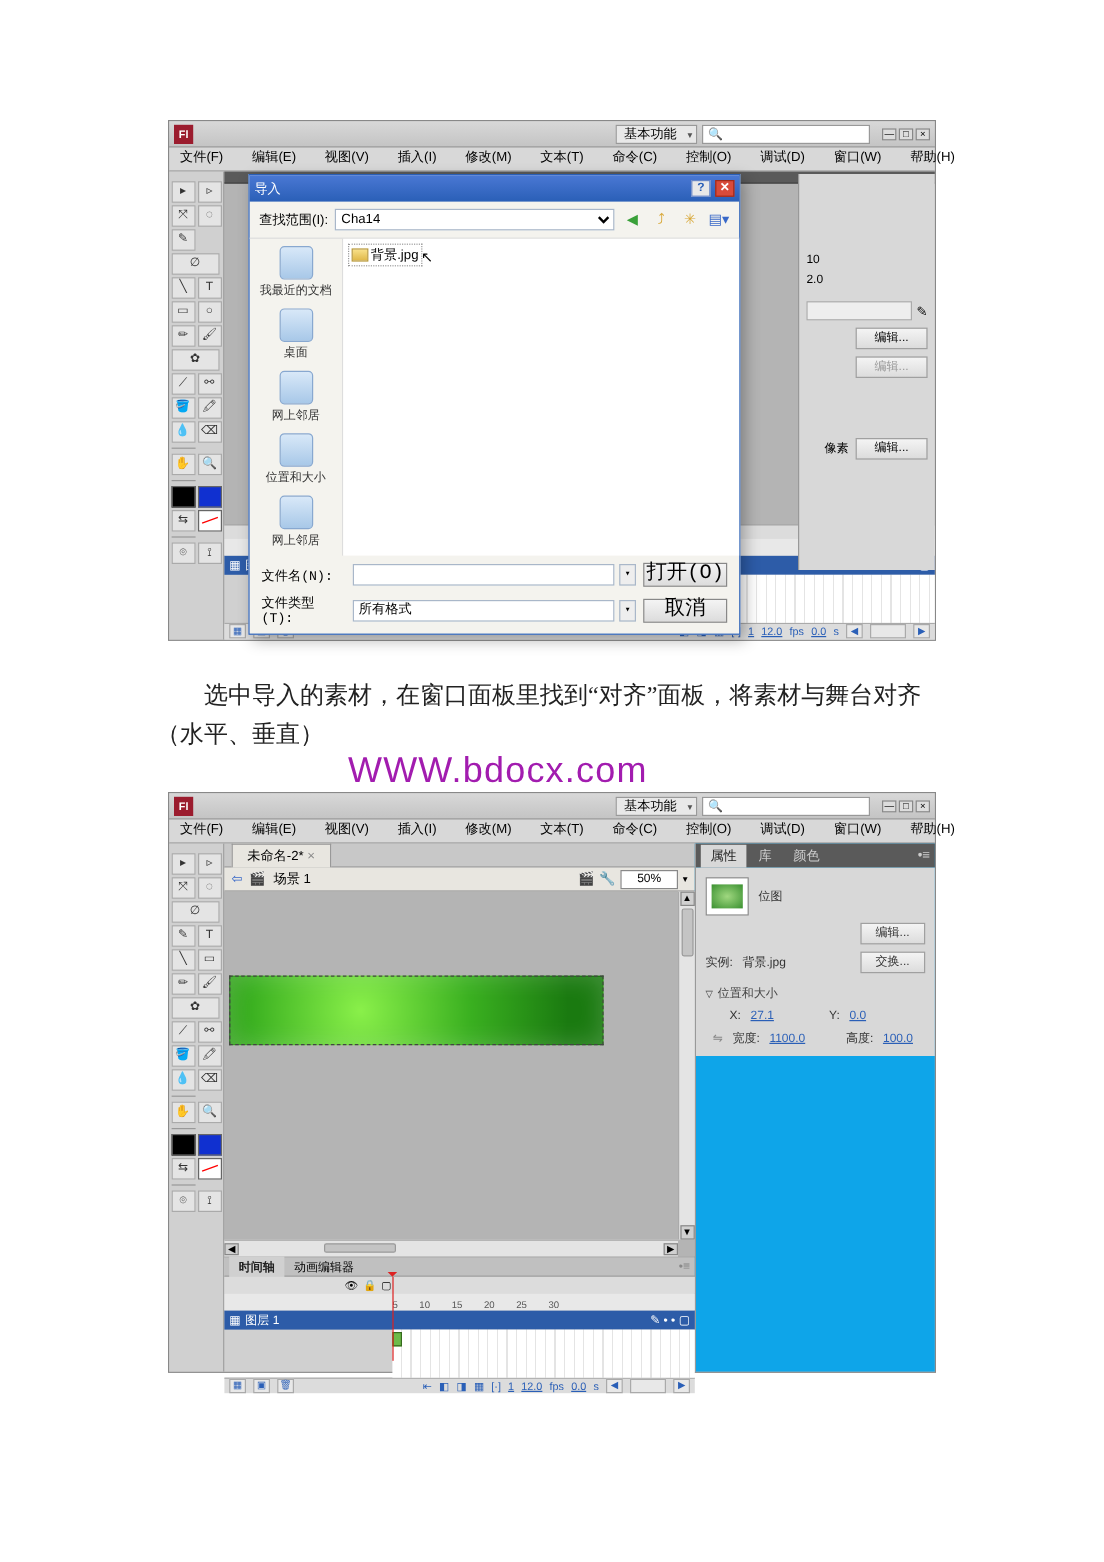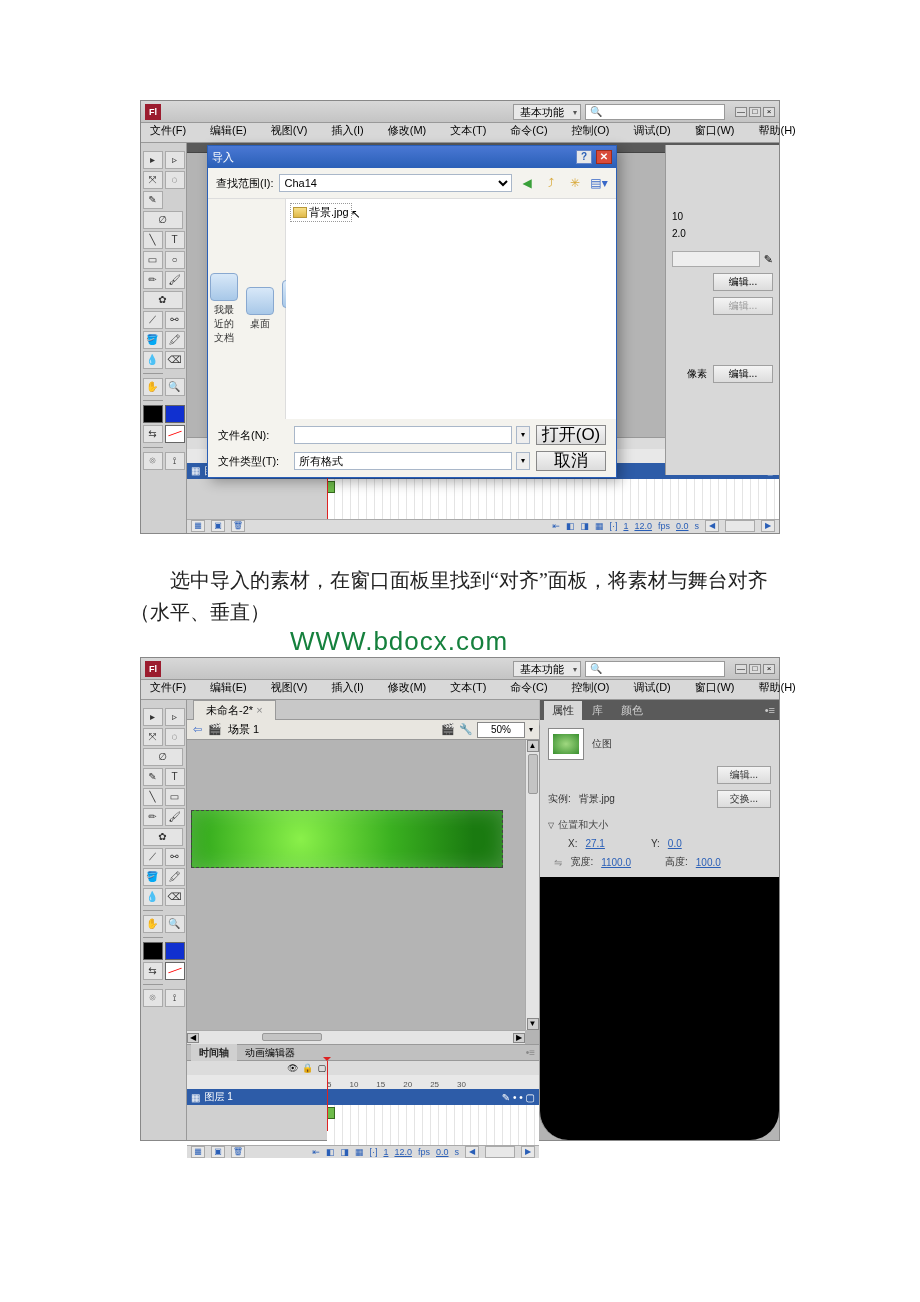--- a/index.html
+++ b/index.html
@@ -156,21 +156,21 @@
     width: 18px; height: 18px;
     display: inline-flex; align-items: center; justify-content: center;
     font-size: 12px;
   }
   .dlg-main {
     display: flex;
     min-height: 220px;
   }
   .dlg-places {
     width: 78px; padding: 6px 2px;
-    display: flex; flex-direction: row; gap: 8px; align-items: center;
+    display: flex; flex-direction: column; gap: 8px; align-items: center;
     border-right: 1px solid #ddd;
   }
   .place {
     display: flex; flex-direction: column; align-items: center; gap: 2px;
     font-size: 10px; text-align: center; color: #333;
   }
   .place-ic {
     width: 28px; height: 28px;
     background: linear-gradient(#d8e8f8,#a8c8e8);
     border: 1px solid #88a8d0;
@@ -194,20 +194,21 @@
     margin-left: -4px;
     font-size: 12px;
     color: #000;
   }
   .dlg-bottom {
     padding: 6px 10px;
     display: grid;
     grid-template-columns: 70px 1fr 70px;
     gap: 6px;
     align-items: center;
+    font-family: Liberation Mono, monospace;
   }
   .dlg-bottom .inp {
     height: 18px; border: 1px solid #a9b7c9; background: #fff;
   }
   .dlg-btn {
     height: 20px; border: 1px solid #888;
     background: linear-gradient(#f4f4f4,#dcdcdc);
     font-size: 17px;
     text-align: center; line-height: 18px;
   }
@@ -320,22 +321,22 @@
   .stage-scroll-h .track { flex: 1; height: 10px; position: relative; }
   .stage-scroll-h .thumb { position: absolute; left: 20%; width: 60px; height: 8px; top: 0; background: #c4c4c4; border: 1px solid #999; border-radius: 2px; }
   .green-banner {
     position: absolute;
     left: 4px; top: 70px; width: 312px; height: 58px;
     background: radial-gradient(circle at 35% 50%, #8af04a, #3ab020 45%, #1a7a10 85%);
     border: 1px dashed #444;
     box-shadow: inset 0 0 20px rgba(255,255,255,.2);
   }
   .panel-col {
-    width: 240px; background: #000000; border-left: 1px solid #999;
-    display: flex; flex-direction: column; border-radius: 29px;
+    width: 200px; background: #0ea5e9; border-left: 1px solid #999;
+    display: flex; flex-direction: column;
   }
   .panel-tabs {
     height: 20px; background: #5a5a5a; display: flex; align-items: center;
     padding: 0 4px; gap: 2px; font-size: 11px;
   }
   .panel-tab {
     padding: 2px 8px; color: #ccc;
   }
   .panel-tab.active { background: #d8d8d8; color: #222; }
   .panel-content {
@@ -369,22 +370,22 @@
     font-family: "SimSun", serif;
     font-size: 20px;
     line-height: 1.6;
     margin: 24px auto 28px auto;
     max-width: 660px;
     text-indent: 2em;
     color: #222;
   }
   .watermark {
     font-family: Arial, sans-serif;
-    color: #15803d;
-    font-size: 26px;
+    color: #a21caf;
+    font-size: 30px;
     margin-top: -30px;
     margin-left: 200px;
     letter-spacing: 1px;
   }
   .tl-middle { position: relative; flex: 1; display: flex; flex-direction: column; }
 </style>
 </head>
 <body>
 
 <div class="app-window">

